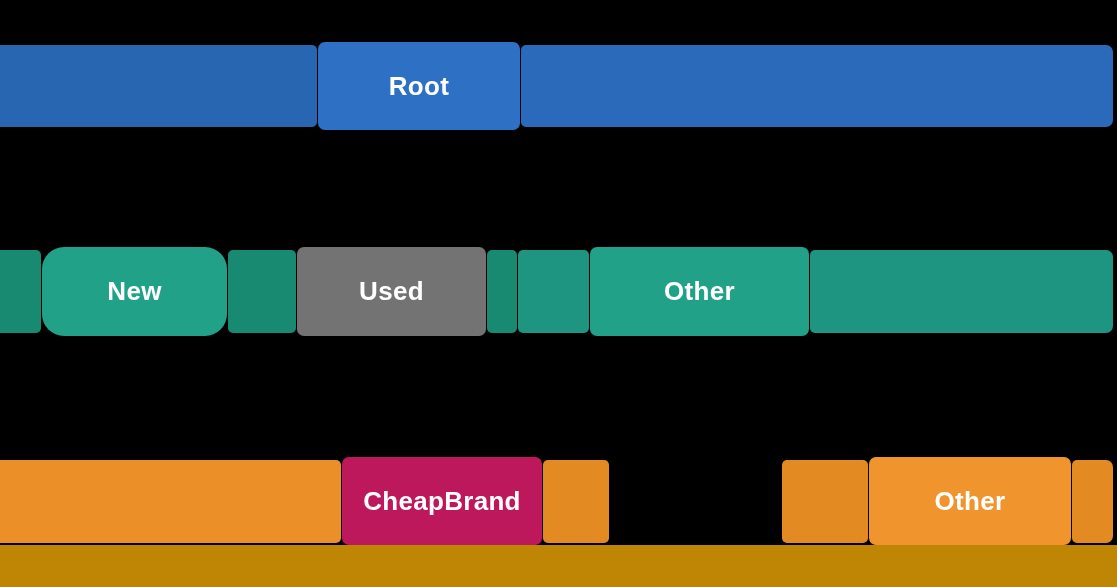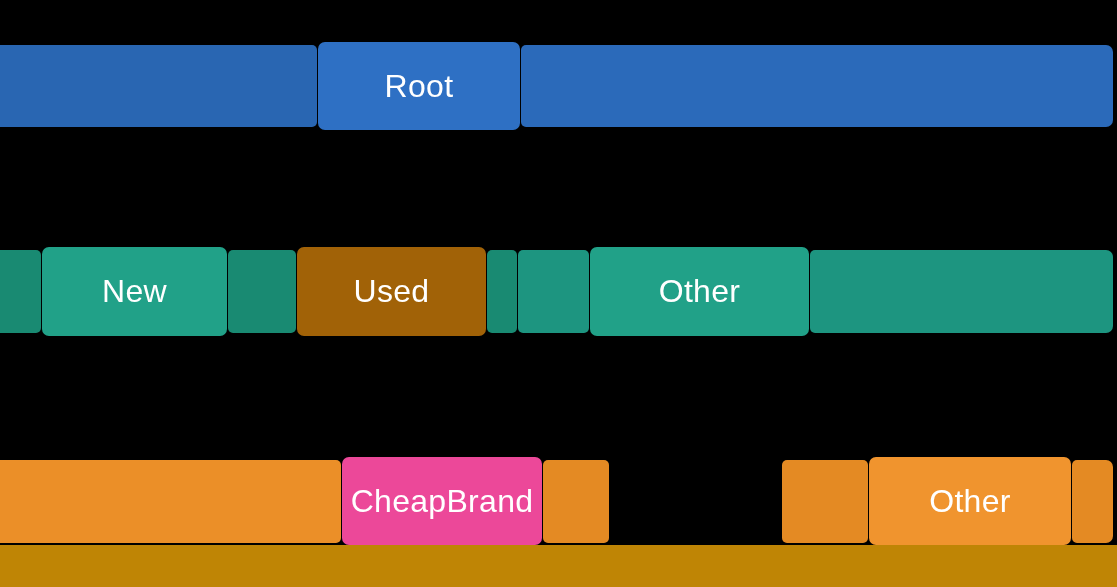--- a/index.html
+++ b/index.html
@@ -27,55 +27,55 @@
     display: flex;
     align-items: center;
     justify-content: center;
   }
   .seg.flat-left {
     border-top-left-radius: 0;
     border-bottom-left-radius: 0;
   }
   .seg.node span {
     color: #ffffff;
-    font-size: 32px;
-    font-weight: 400;
+    font-size: 26px;
+    font-weight: 700;
     letter-spacing: 0.3px;
     white-space: nowrap;
   }
   .footer-band {
     position: absolute;
     border-radius: 0;
   }
 </style>
 </head>
 <body>
 
 <div class="stage" style="width: 1117px; height: 587px; background: rgb(0, 0, 0);">
     <div class="seg band flat-left" style="left: 0px; width: 317px; top: 45px; height: 82px; background: rgb(41, 102, 178);"></div>
     <div class="seg node" style="left: 318px; width: 202px; top: 42px; height: 88px; background: rgb(46, 112, 196);">
       <span>Root</span>
     </div>
     <div class="seg band" style="left: 521px; width: 592px; top: 45px; height: 82px; background: rgb(43, 106, 186); border-top-right-radius: 7px; border-bottom-right-radius: 7px;"></div>
     <div class="seg band flat-left" style="left: 0px; width: 41px; top: 250px; height: 83px; background: rgb(25, 138, 114);"></div>
-    <div class="seg node" style="left: 42px; width: 185px; top: 247px; height: 89px; background: rgb(33, 161, 136);">
+    <div class="seg node" style="left: 42px; width: 185px; top: 247px; height: 89px; background: rgb(33, 161, 136); border-radius: 22px;">
       <span>New</span>
     </div>
     <div class="seg band" style="left: 228px; width: 68px; top: 250px; height: 83px; background: rgb(25, 138, 114);"></div>
-    <div class="seg node" style="left: 297px; width: 189px; top: 247px; height: 89px; background: #a16207;">
+    <div class="seg node" style="left: 297px; width: 189px; top: 247px; height: 89px; background: #737373;">
       <span>Used</span>
     </div>
     <div class="seg band" style="left: 487px; width: 30px; top: 250px; height: 83px; background: rgb(25, 138, 114);"></div>
     <div class="seg band" style="left: 518px; width: 71px; top: 250px; height: 83px; background: rgb(29, 149, 128);"></div>
     <div class="seg node" style="left: 590px; width: 219px; top: 247px; height: 89px; background: rgb(33, 161, 136);">
       <span>Other</span>
     </div>
     <div class="seg band" style="left: 810px; width: 303px; top: 250px; height: 83px; background: rgb(29, 149, 128); border-top-right-radius: 7px; border-bottom-right-radius: 7px;"></div>
     <div class="seg band flat-left" style="left: 0px; width: 341px; top: 460px; height: 83px; background: rgb(235, 143, 40);"></div>
-    <div class="seg node" style="left: 342px; width: 200px; top: 457px; height: 88px; background: #ec4899;">
+    <div class="seg node" style="left: 342px; width: 200px; top: 457px; height: 88px; background: #be185d;">
       <span>CheapBrand</span>
     </div>
     <div class="seg band" style="left: 543px; width: 66px; top: 460px; height: 83px; background: rgb(228, 138, 35);"></div>
     <div class="seg band" style="left: 782px; width: 86px; top: 460px; height: 83px; background: rgb(228, 138, 35);"></div>
     <div class="seg node" style="left: 869px; width: 202px; top: 457px; height: 88px; background: rgb(240, 148, 46);">
       <span>Other</span>
     </div>
     <div class="seg band" style="left: 1072px; width: 41px; top: 460px; height: 83px; background: rgb(228, 138, 35); border-top-right-radius: 7px; border-bottom-right-radius: 7px;"></div>
     <div class="footer-band" style="left: 0px; top: 545px; width: 1117px; height: 42px; background: rgb(191, 133, 5);"></div>
   </div>

